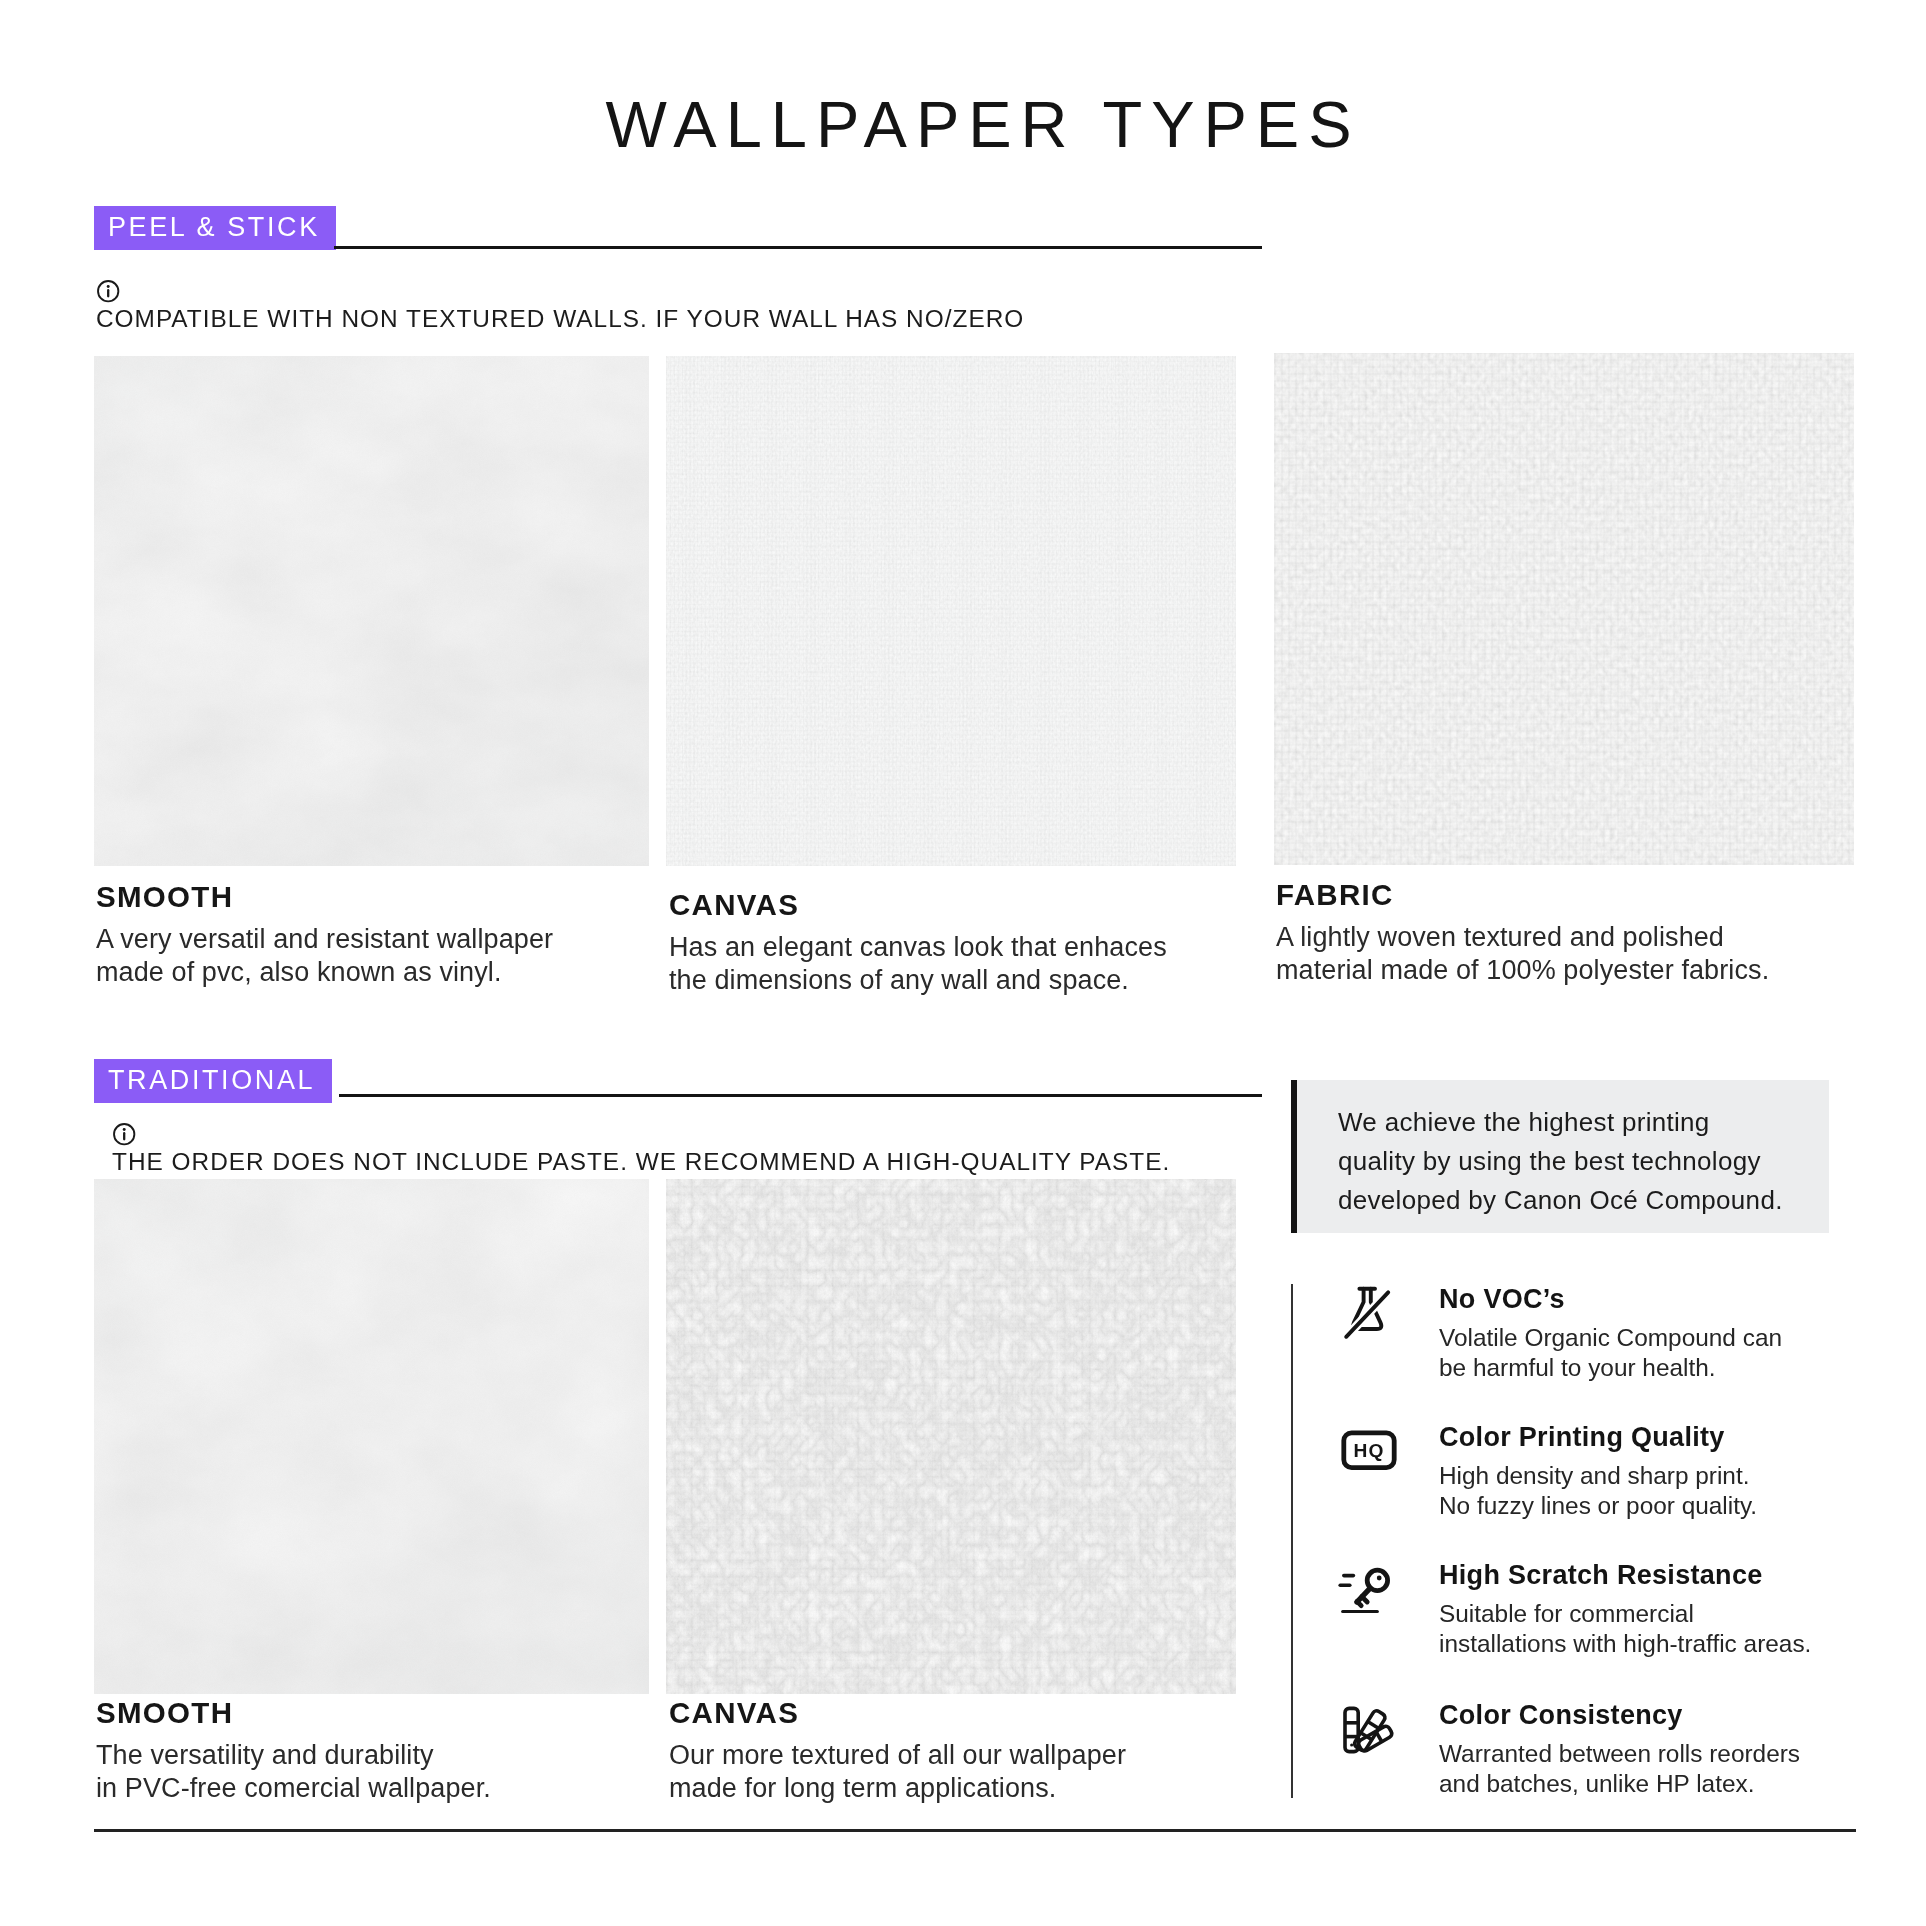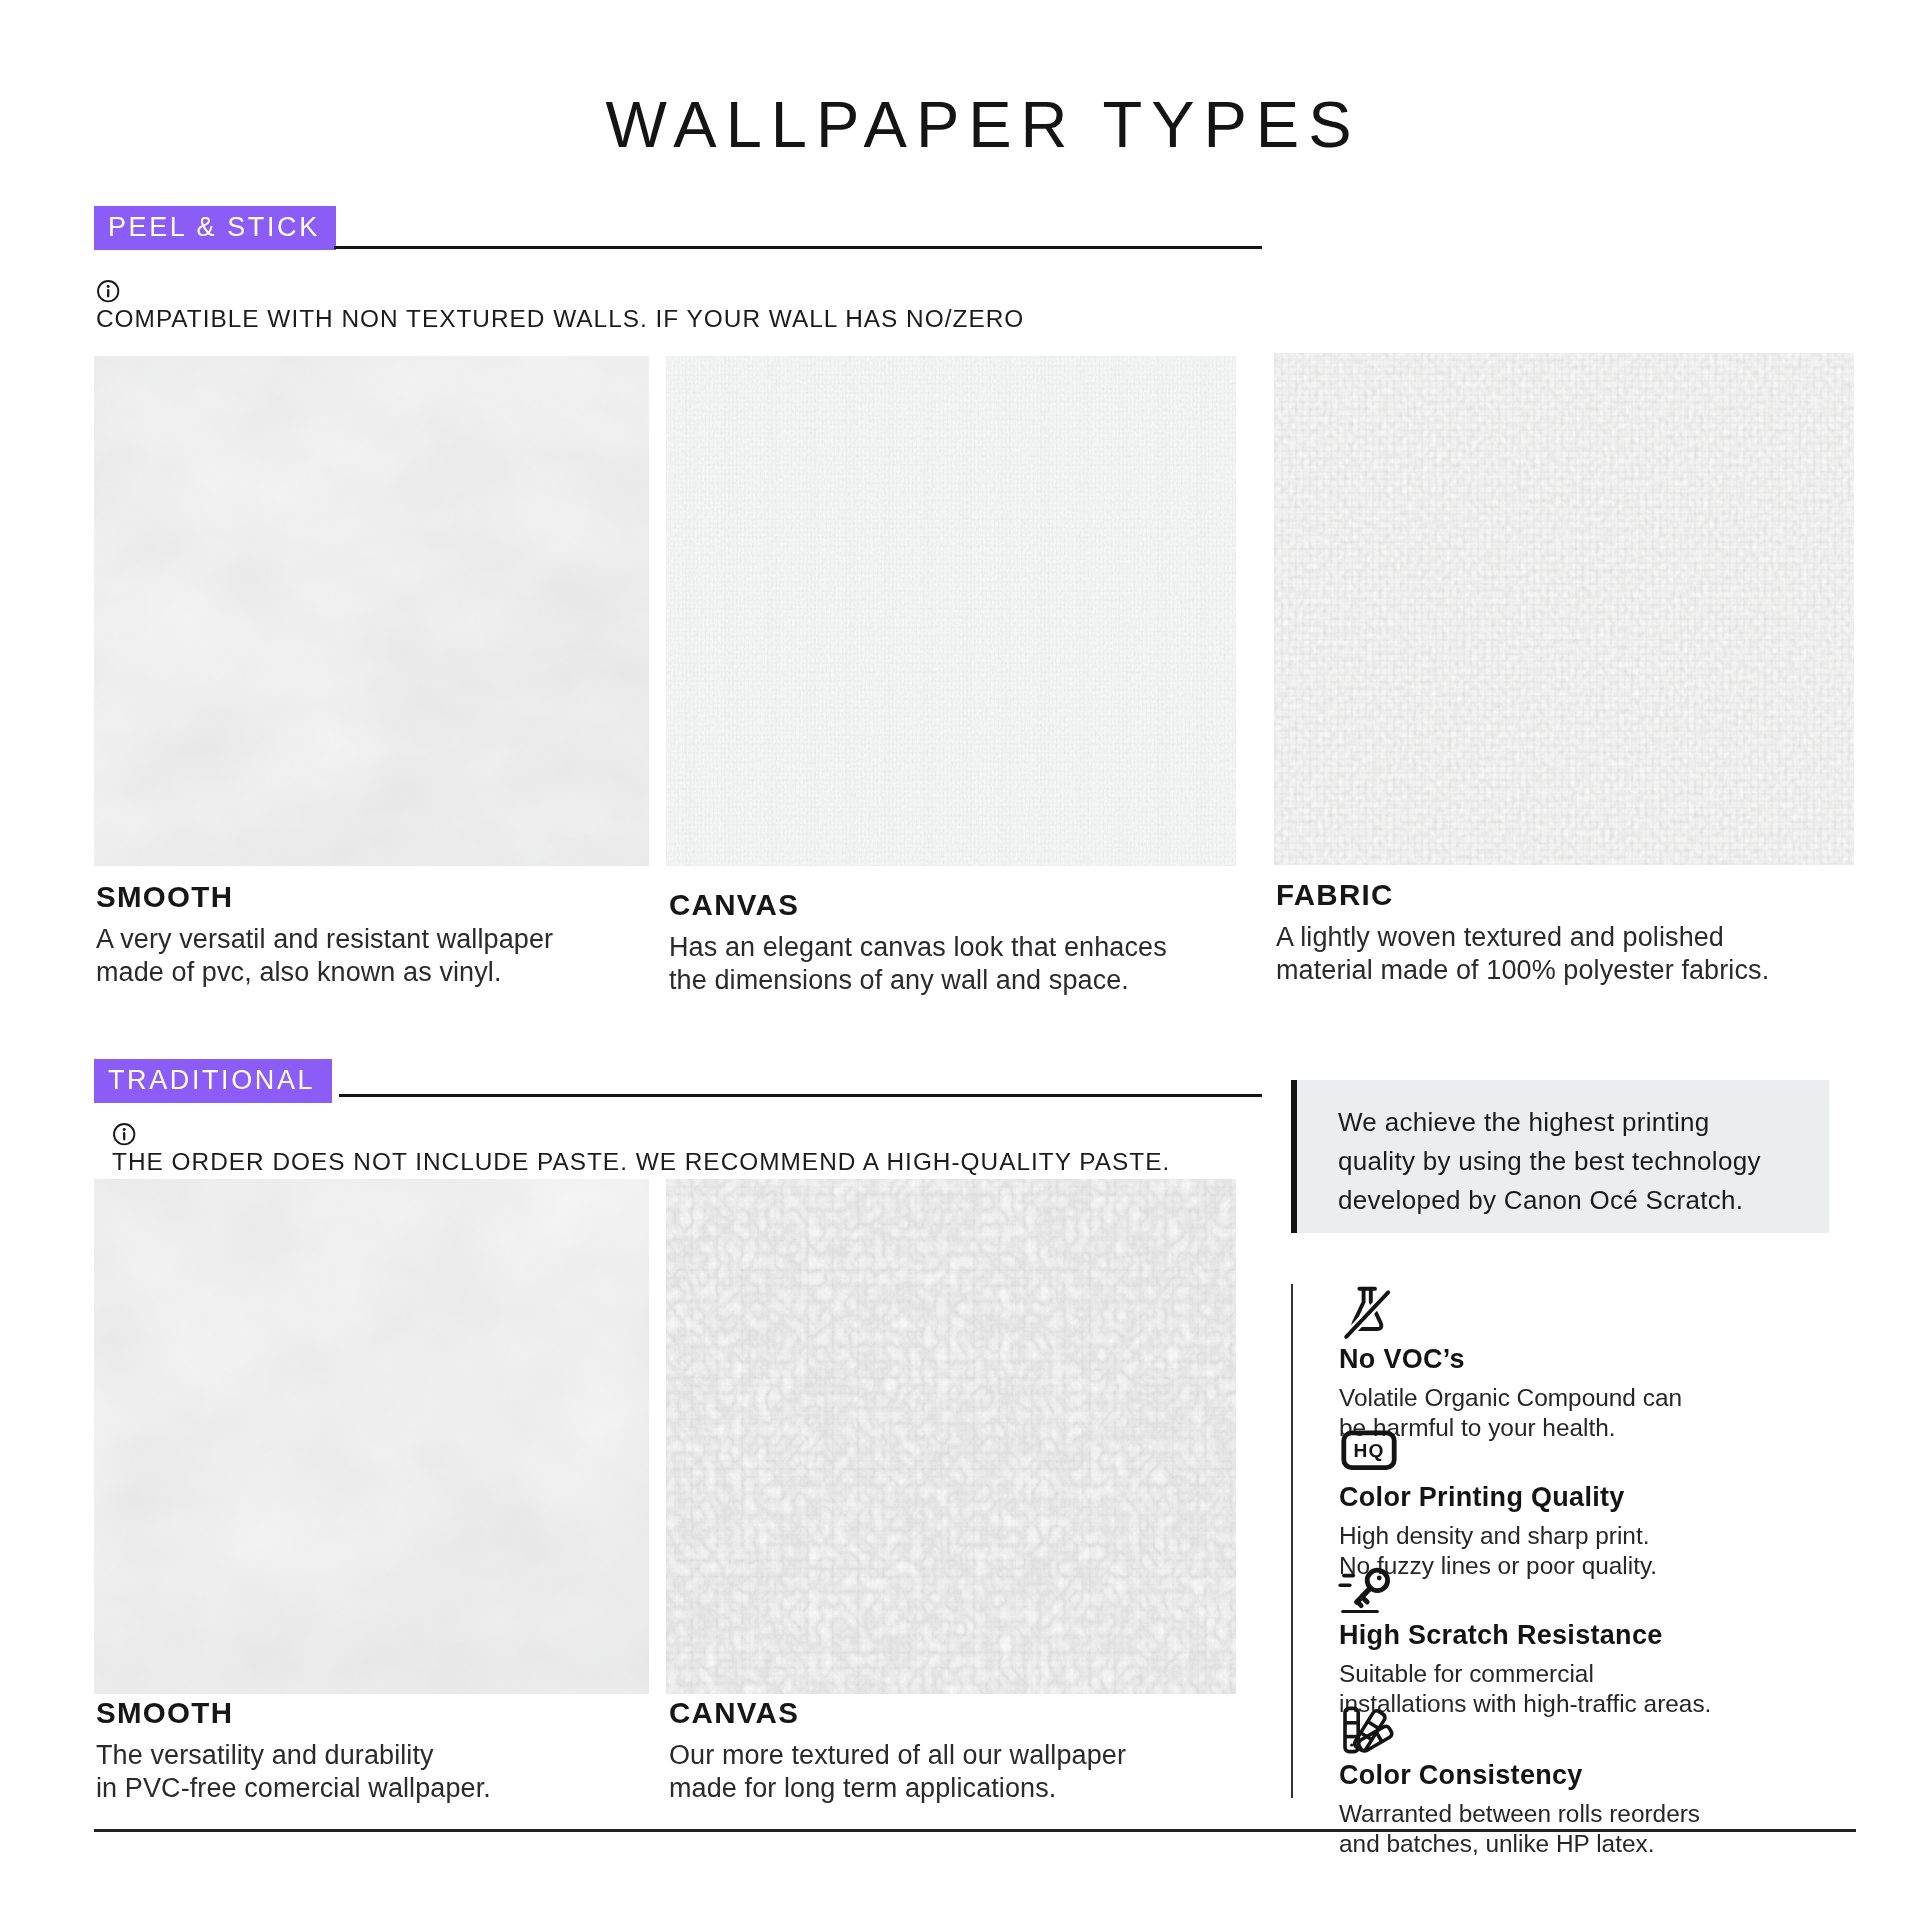--- a/index.html
+++ b/index.html
@@ -33,21 +33,21 @@
 
   .caption{position:absolute;}
   .cap-title{font-size:29.5px;font-weight:600;letter-spacing:1.3px;line-height:29.5px;color:#161616;margin-bottom:11.6px;white-space:nowrap;}
   .cap-desc{font-size:27px;line-height:33px;color:#2a2a2a;letter-spacing:0.1px;white-space:nowrap;}
 
   .q-bar{position:absolute;left:1291px;top:1080px;width:6.4px;height:153px;background:#141414;}
   .q-box{position:absolute;left:1297px;top:1080px;width:532px;height:153px;background:#ecedee;
     box-sizing:border-box;padding:23px 19px 0 41px;font-size:26px;line-height:39px;color:#1b1b1b;letter-spacing:0.3px;white-space:nowrap;}
 
   .f-div{position:absolute;left:1291px;top:1284px;width:1.9px;height:514px;background:#333333;}
-  .feat{position:absolute;left:1339px;display:flex;align-items:flex-start;flex-direction:column;}
+  .feat{position:absolute;left:1339px;display:flex;align-items:flex-start;}
   .fic{width:60px;height:60px;margin-right:40px;flex:0 0 auto;}
   .fic svg{width:100%;height:100%;overflow:visible;display:block;}
   .ftitle{font-size:27px;font-weight:700;line-height:31px;letter-spacing:0.3px;color:#141414;white-space:nowrap;}
   .fdesc{margin-top:7.7px;font-size:24.4px;line-height:30px;color:#262626;white-space:nowrap;}
 
   .bottom-rule{position:absolute;left:94px;top:1829px;width:1762px;height:2.6px;background:#222222;}
 </style>
 </head>
 <body>
 
@@ -243,21 +243,21 @@
     <div class="cap-desc">
       <div>Our more textured of all our wallpaper</div>
       <div>made for long term applications.</div>
     </div>
   </div>
 
   <div class="q-bar"></div>
   <div class="q-box">
     <div>We achieve the highest printing</div>
     <div>quality by using the best technology</div>
-    <div>developed by Canon Océ Scratch.</div>
+    <div>developed by Canon Océ Compound.</div>
   </div>
 
   <div class="f-div"></div>
 
   <div class="feat" style="top:1284px;">
     <div class="fic">
       <svg viewBox="0 0 100 100" fill="none" stroke="#141414" stroke-width="6.5" stroke-linecap="round" stroke-linejoin="round">
         <path d="M34 8 H60"></path>
         <path d="M41 8 V30 L25 64 Q20 75 29 75 H63 Q74 75 69 64 L53 30 V8"></path>
         <path d="M12 88 L82 14" stroke="#ffffff" stroke-width="15"></path>

